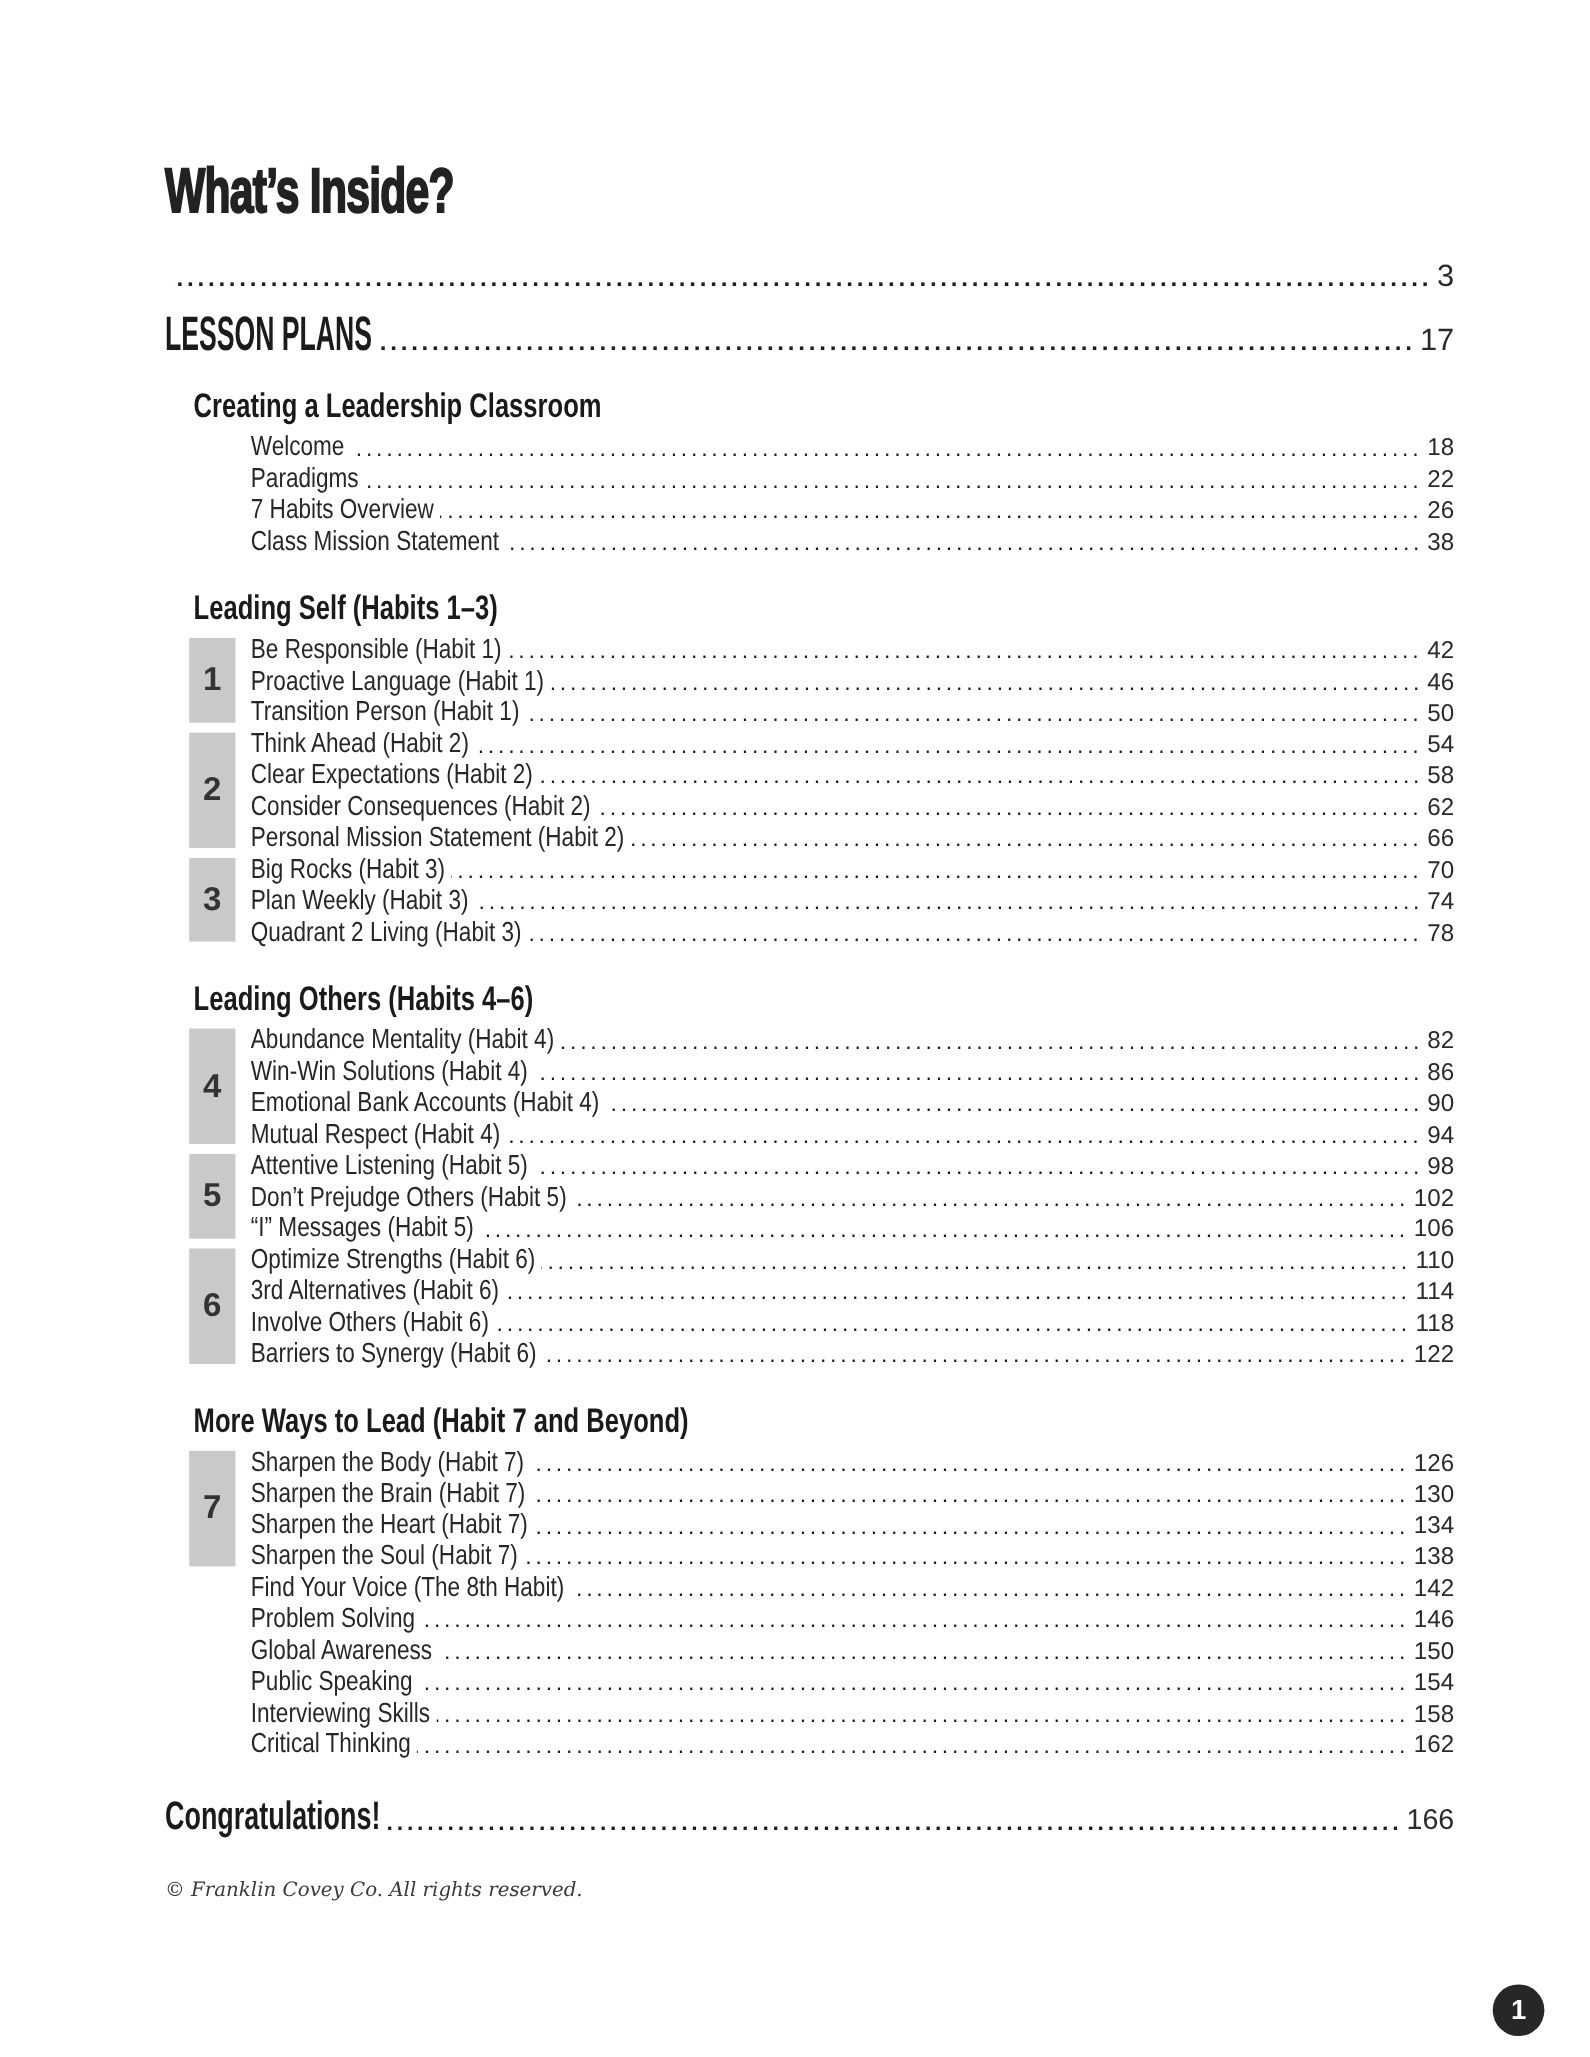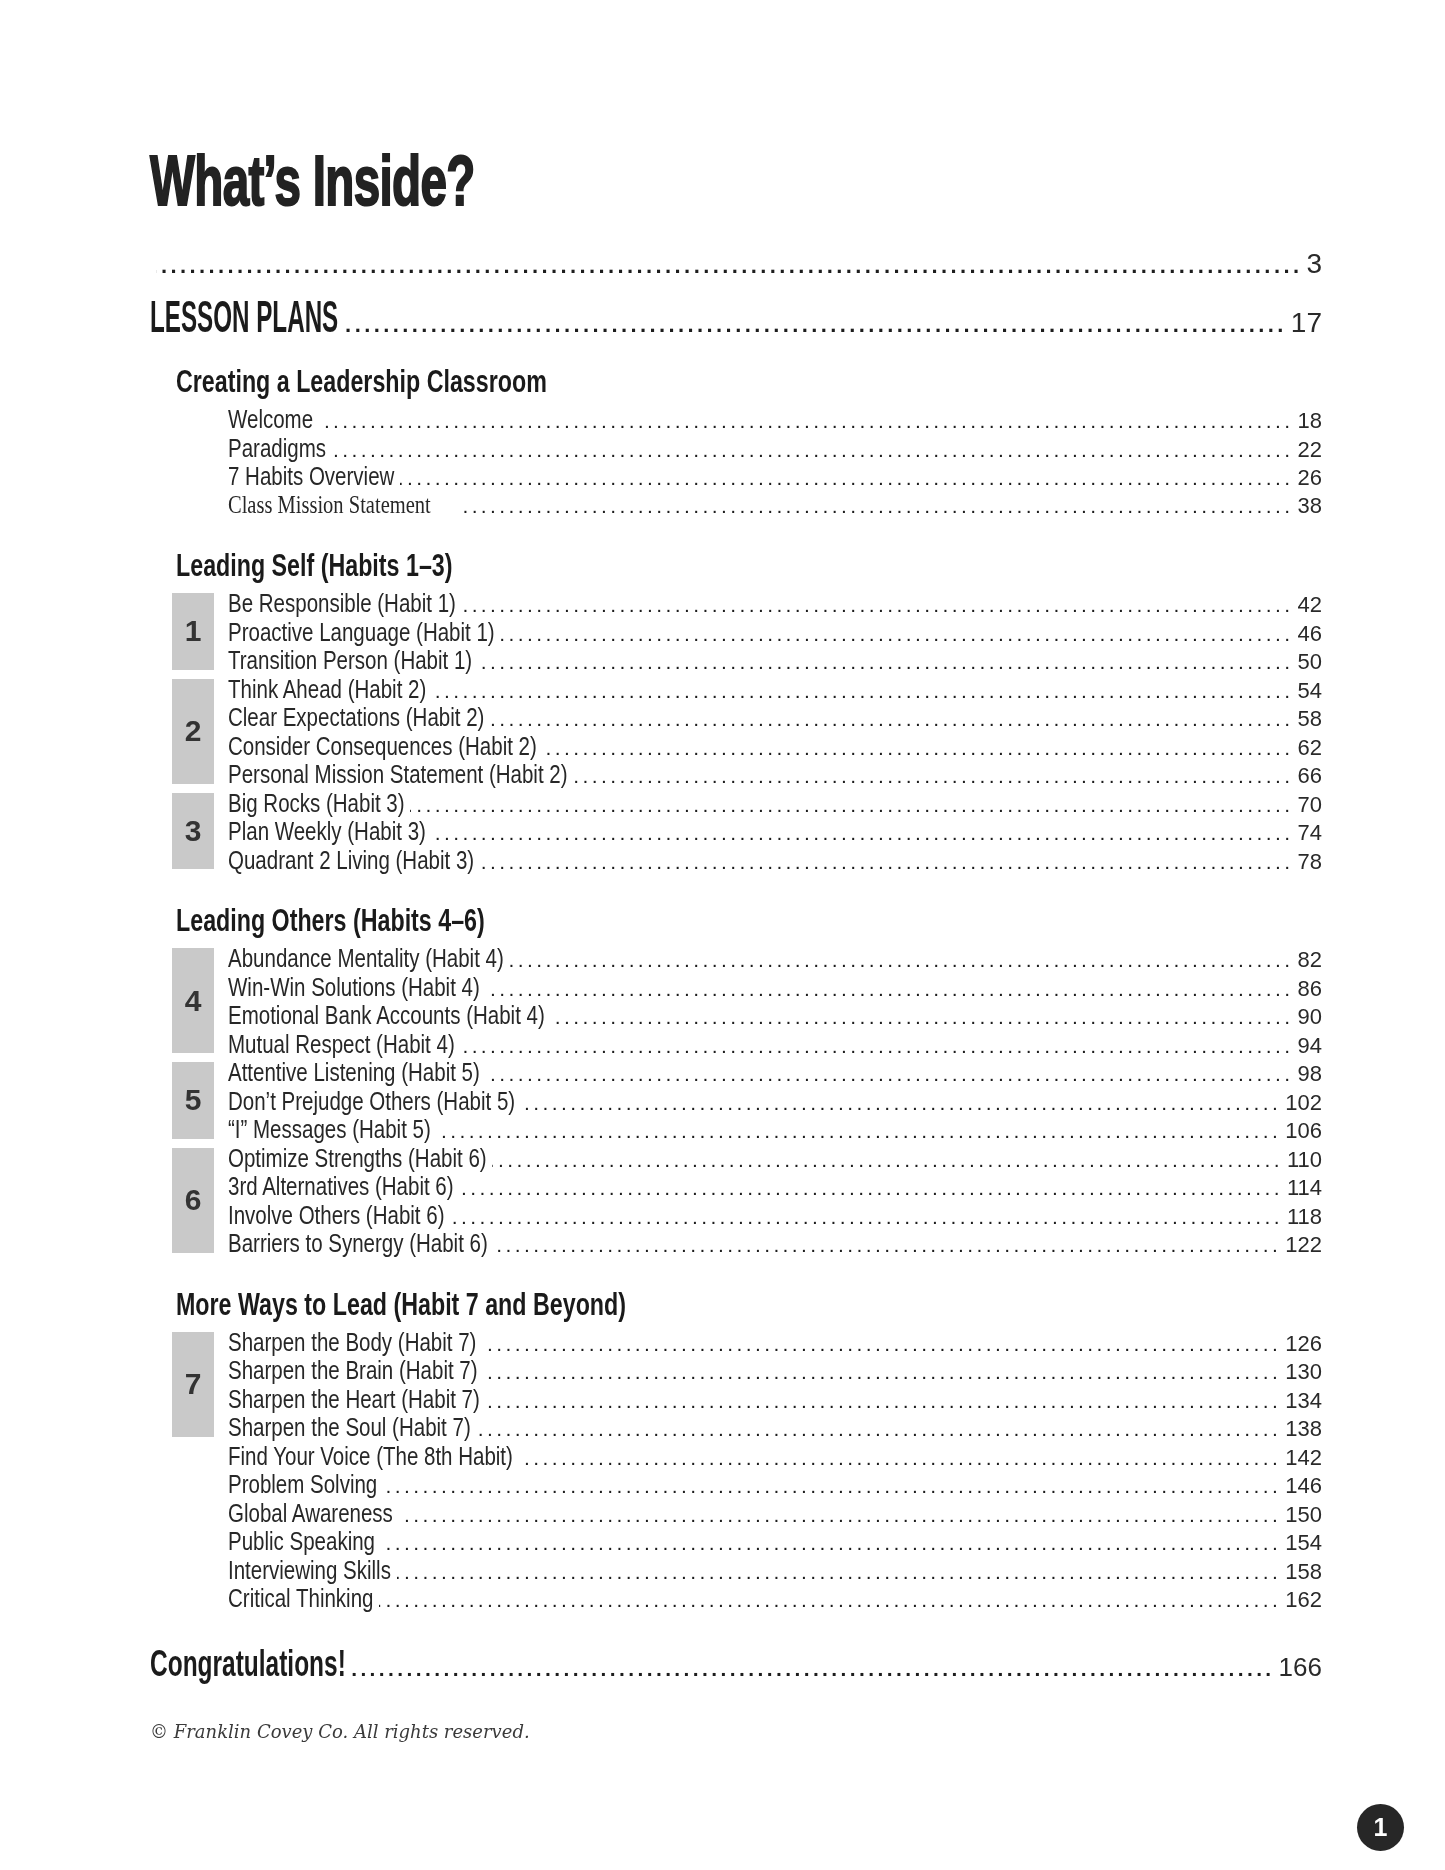--- a/index.html
+++ b/index.html
@@ -7,21 +7,21 @@
     position:relative;
     width:1445px;height:1870px;
     background:#ffffff;
     font-family:"Liberation Sans",sans-serif;
     color:#1c1c1c;
     overflow:hidden;
   }
   
   .doc-title{
     margin:146px 0 0 150px;
-    font-size:70px;
+    font-size:57px;
     font-weight:700;
     line-height:1.0;
     color:#222222;
     -webkit-text-stroke:2px #222222;
     letter-spacing:-1px;
   }
   
   .row{display:flex;align-items:baseline;}
   .cx{display:inline-block;flex:0 0 auto;white-space:nowrap;overflow:visible;}
   .cx-i{display:inline-block;transform-origin:0 78%;white-space:nowrap;}
@@ -120,21 +120,21 @@
     <span class="cx" style="width: 98.4px;"><span class="cx-i entry-label" style="transform: scaleX(0.82);">Paradigms</span></span>
     <span class="dots"></span>
     <span class="pagenum">22</span>
   </div>
               <div class="row entry-row">
     <span class="cx" style="width: 166.46px;"><span class="cx-i entry-label" style="transform: scaleX(0.82);">7 Habits Overview</span></span>
     <span class="dots"></span>
     <span class="pagenum">26</span>
   </div>
               <div class="row entry-row">
-    <span class="cx" style="width: 225.5px; font-family: Liberation Serif, serif;"><span class="cx-i entry-label" style="transform: scaleX(0.82);">Class Mission Statement</span></span>
+    <span class="cx" style="width: 225.5px;"><span class="cx-i entry-label" style="transform: scaleX(0.82);">Class Mission Statement</span></span>
     <span class="dots"></span>
     <span class="pagenum">38</span>
   </div>
             </div>
   </div>
         </div>
   </section>
       <section class="section">
     <h2 class="section-heading"><span class="cx" style="width: 276.75px;"><span class="cx-i section-heading-text" style="transform: scaleX(0.75);">Leading Self (Habits 1–3)</span></span></h2>
     <div class="groups">

